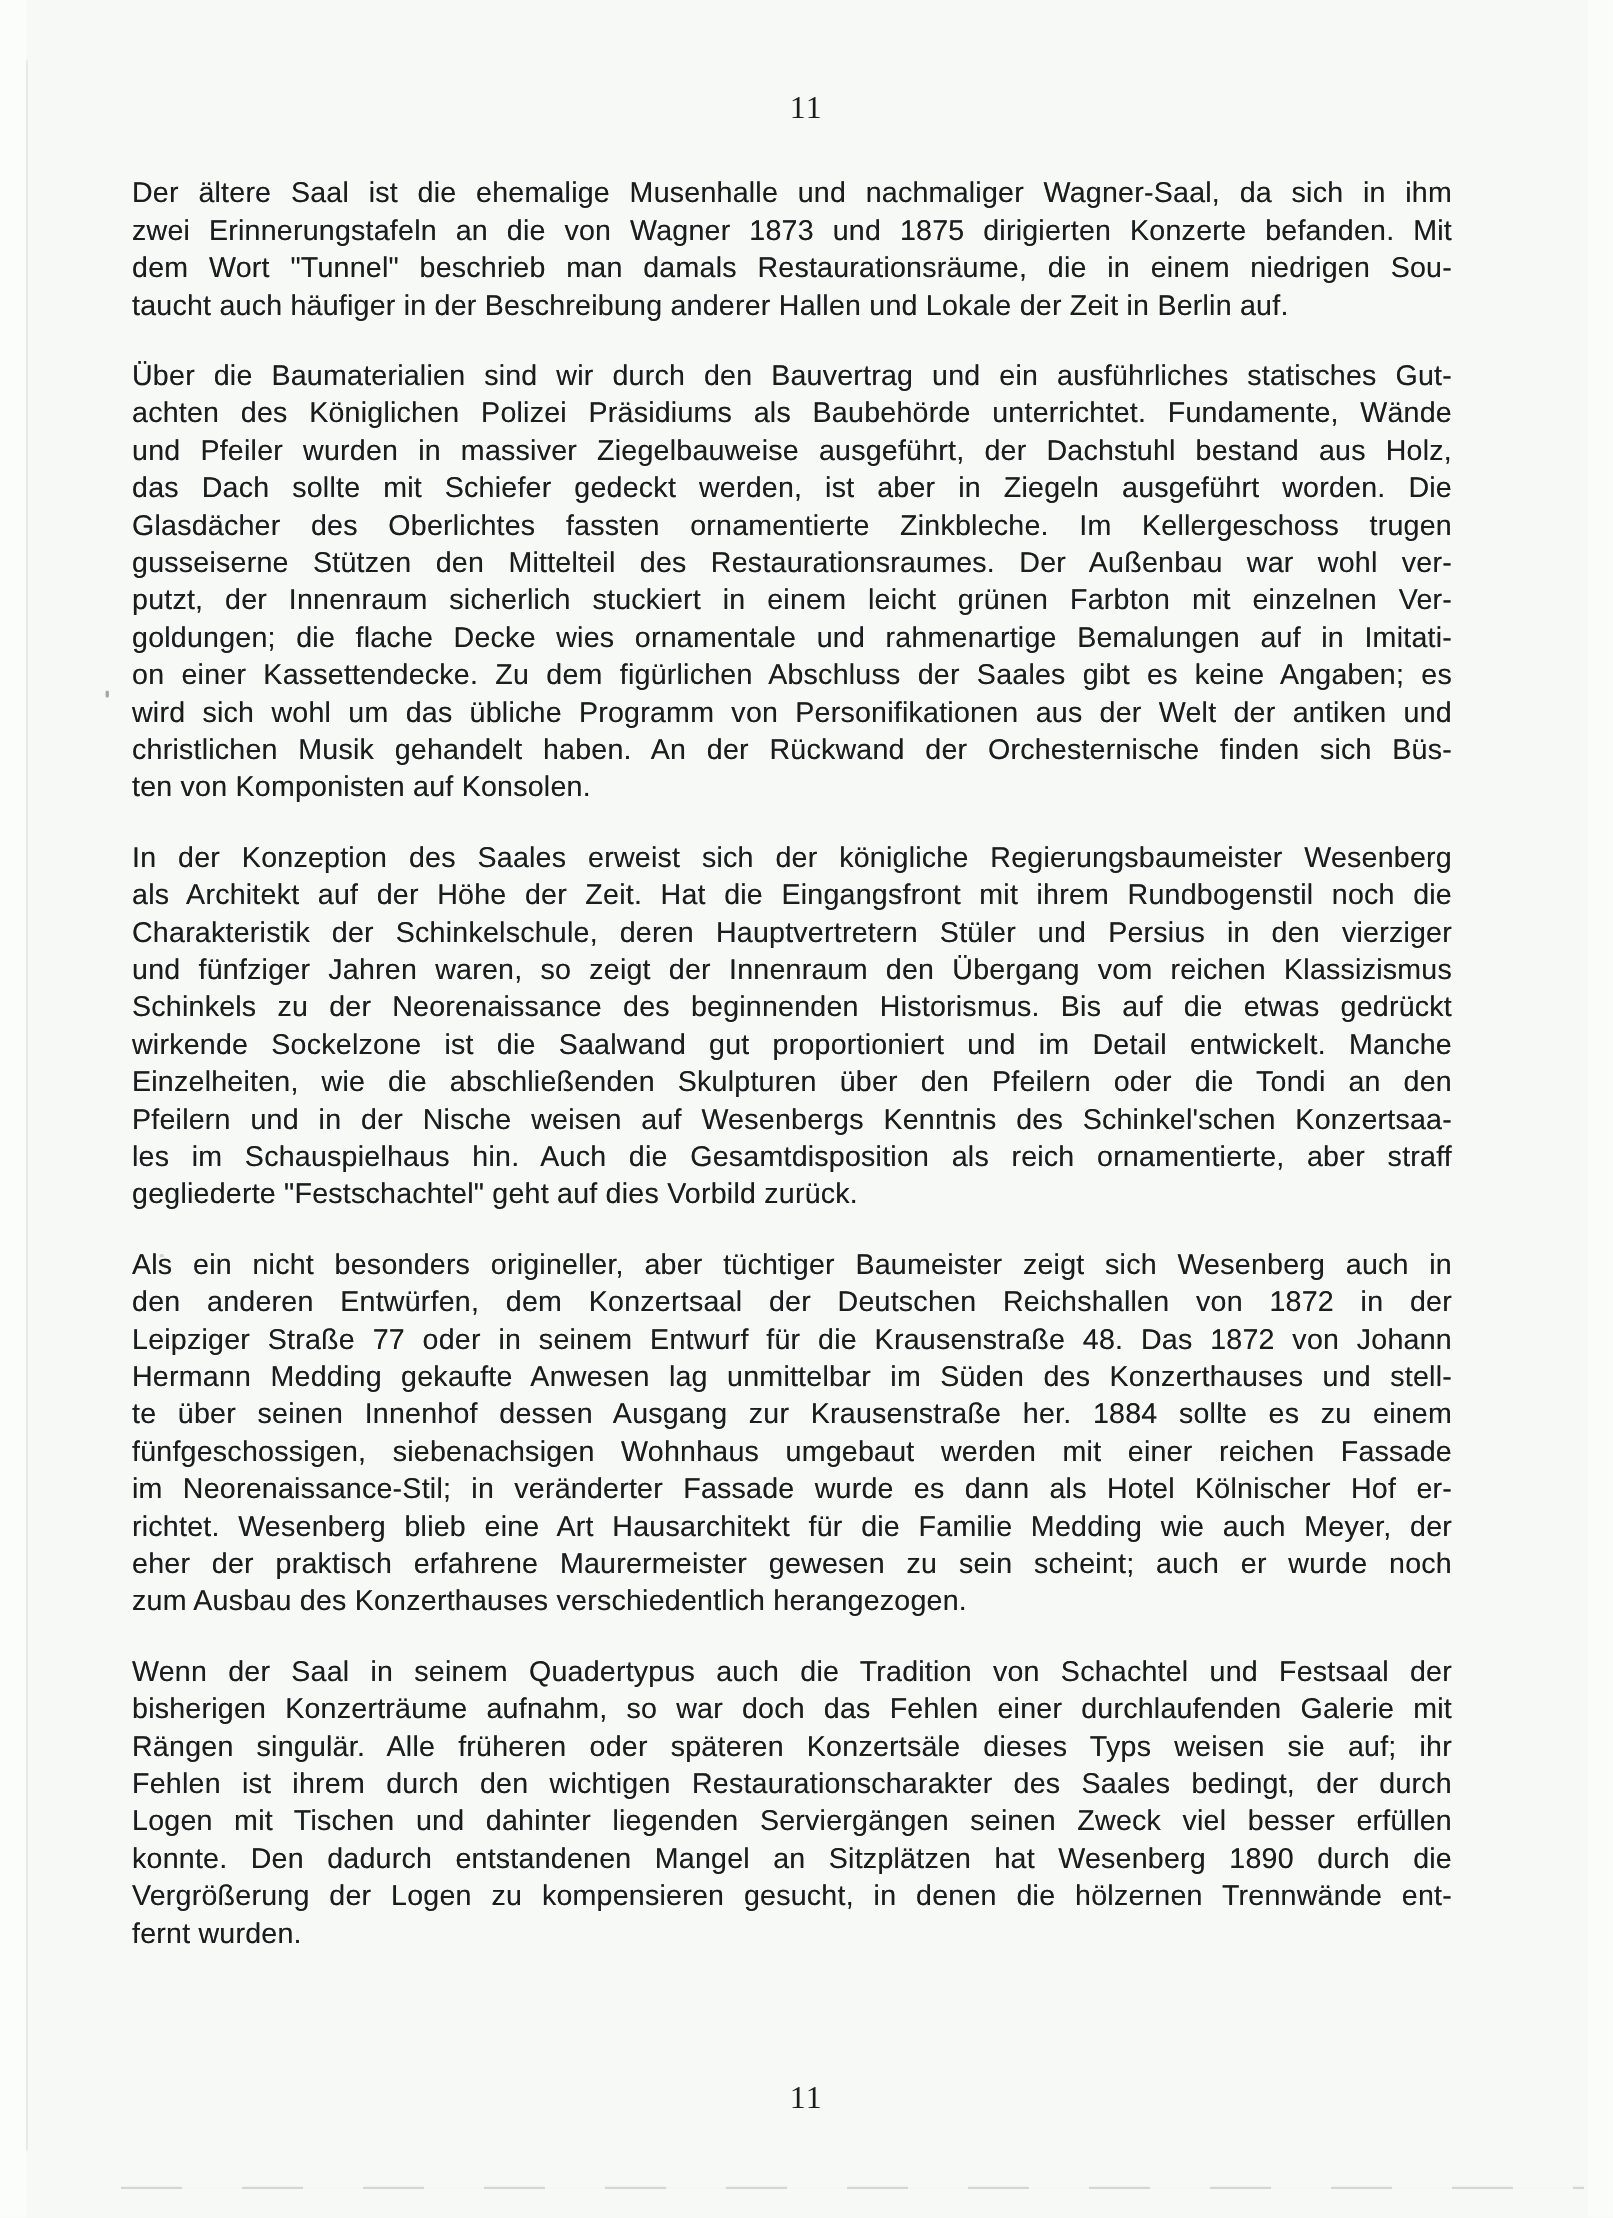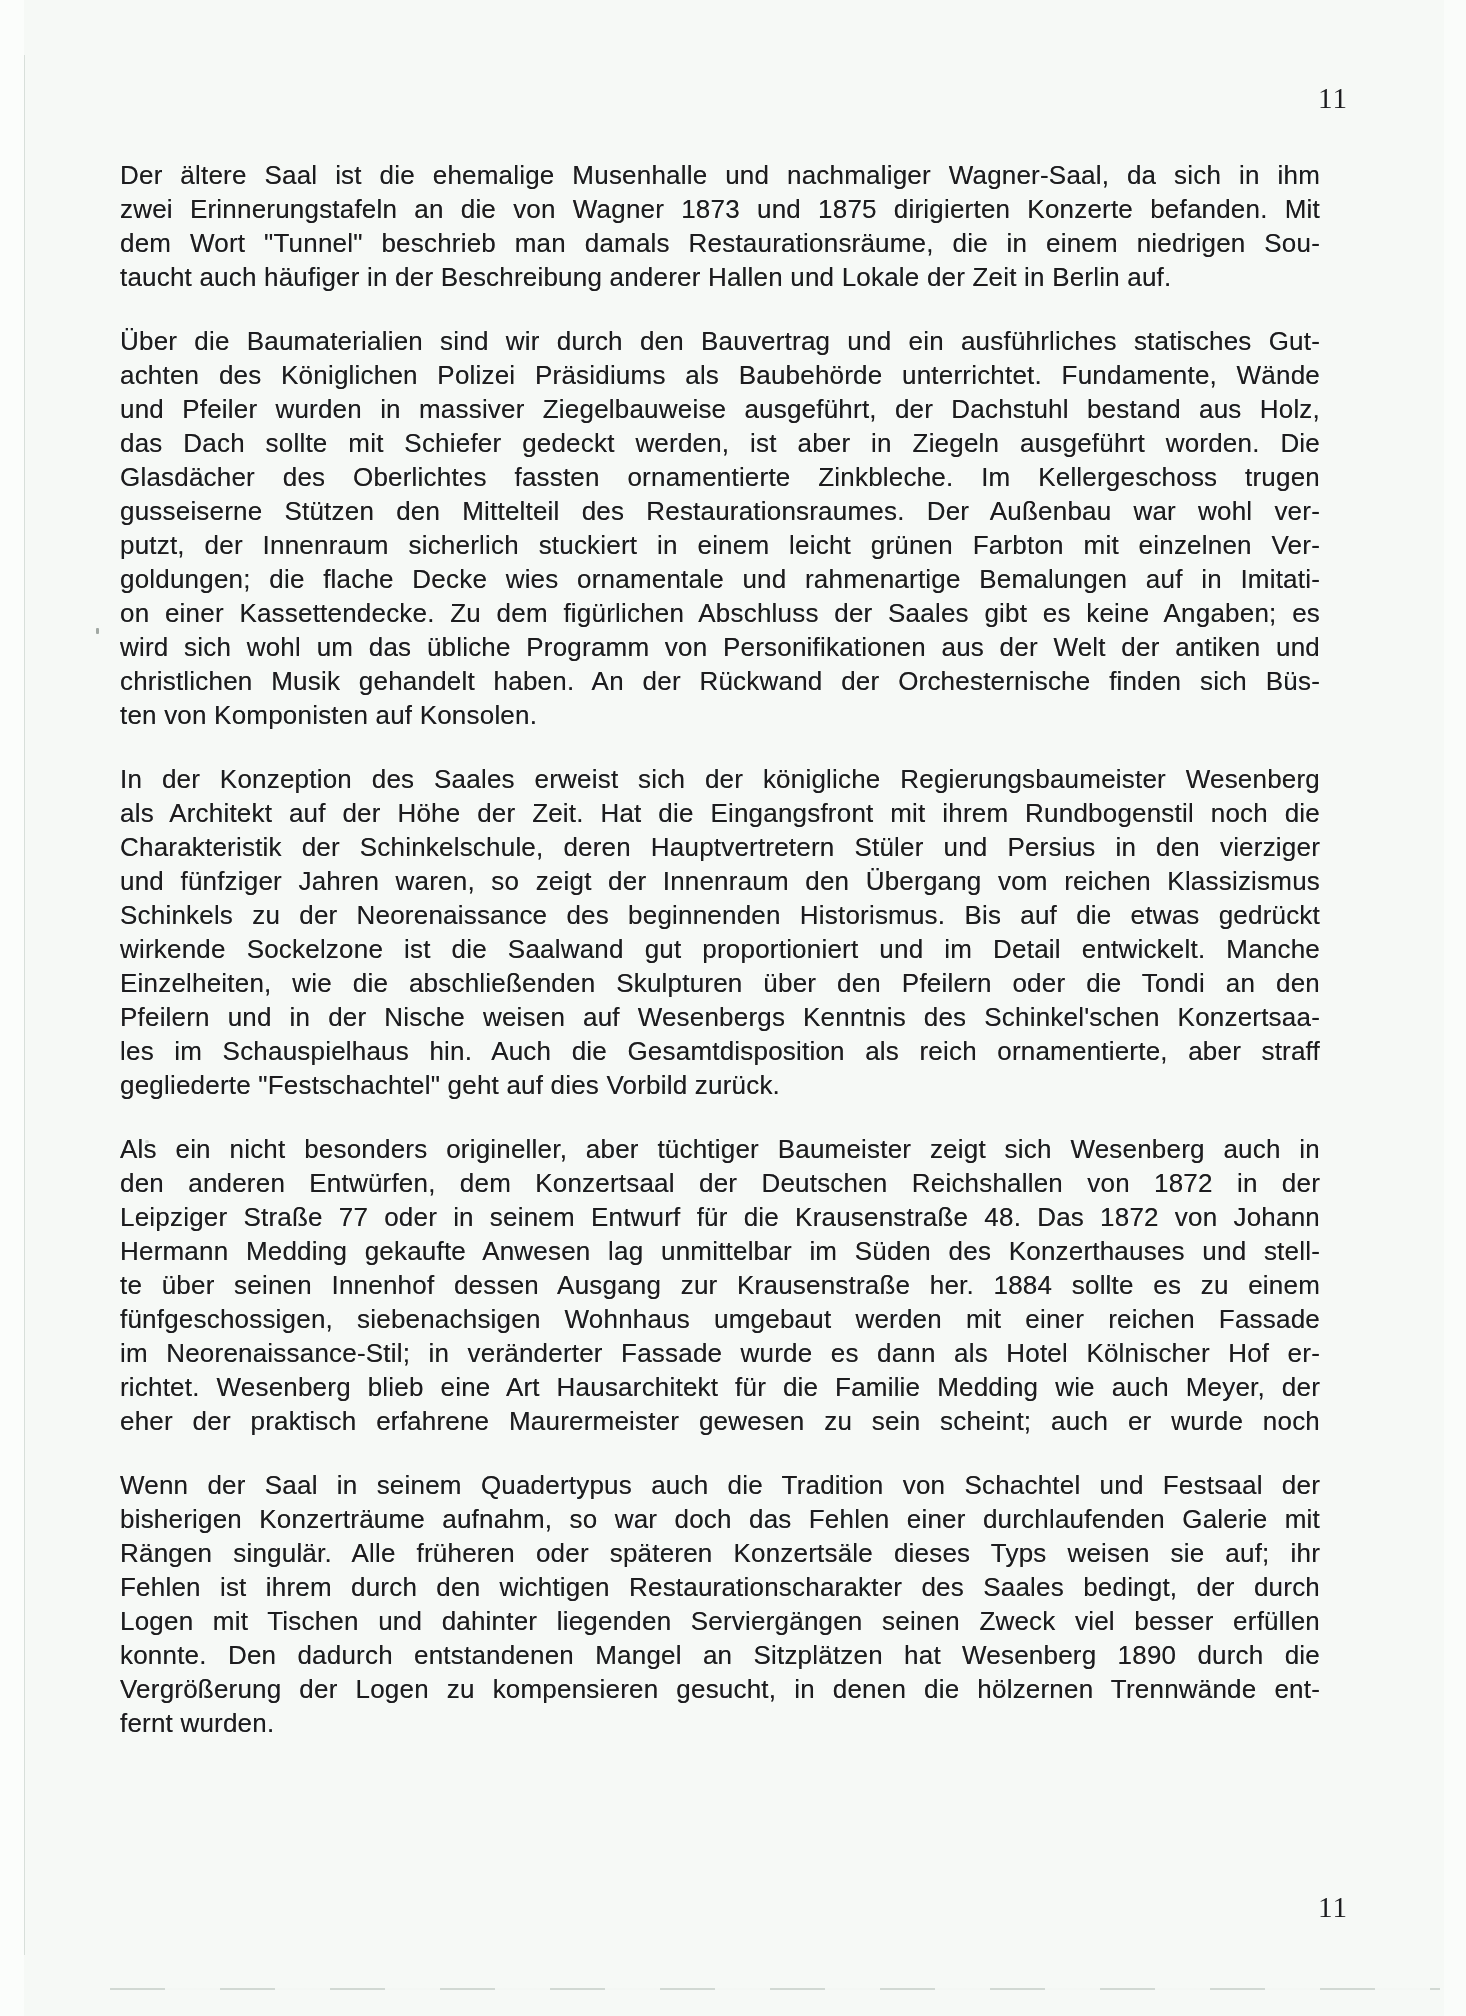--- a/index.html
+++ b/index.html
@@ -35,23 +35,23 @@
     background: repeating-linear-gradient(to right,
       rgba(140,155,145,0.35) 0 55px, rgba(140,155,145,0.02) 55px 110px);
   }
   .speck-1 { position: absolute; left: 96px; top: 628px; width: 3px; height: 6px;
     background: rgba(60,70,65,0.45); border-radius: 1px; }
   .speck-2 { position: absolute; left: 145px; top: 1140px; width: 4px; height: 3px;
     background: rgba(120,130,125,0.30); border-radius: 2px; }
 
   .page-number {
     position: absolute;
-    left: 148px;
+    left: 133px;
     width: 1200px;
-    text-align: right;
+    text-align: center;
     font-family: "Liberation Serif", "DejaVu Serif", serif;
     font-size: 29px;
     color: #1d1d1f;
     letter-spacing: 1px;
   }
   .page-number.top { top: 82px; }
   .page-number.bottom { top: 1891px; }
 
   .body-text {
     position: absolute;
@@ -122,20 +122,21 @@
       <div class="paragraph">
         <div class="line">Als ein nicht besonders origineller, aber tüchtiger Baumeister zeigt sich Wesenberg auch in</div>
         <div class="line">den anderen Entwürfen, dem Konzertsaal der Deutschen Reichshallen von 1872 in der</div>
         <div class="line">Leipziger Straße 77 oder in seinem Entwurf für die Krausenstraße 48. Das 1872 von Johann</div>
         <div class="line">Hermann Medding gekaufte Anwesen lag unmittelbar im Süden des Konzerthauses und stell-</div>
         <div class="line">te über seinen Innenhof dessen Ausgang zur Krausenstraße her. 1884 sollte es zu einem</div>
         <div class="line">fünfgeschossigen, siebenachsigen Wohnhaus umgebaut werden mit einer reichen Fassade</div>
         <div class="line">im Neorenaissance-Stil; in veränderter Fassade wurde es dann als Hotel Kölnischer Hof er-</div>
         <div class="line">richtet. Wesenberg blieb eine Art Hausarchitekt für die Familie Medding wie auch Meyer, der</div>
         <div class="line">eher der praktisch erfahrene Maurermeister gewesen zu sein scheint; auch er wurde noch</div>
+        <div class="line last">zum Ausbau des Konzerthauses verschiedentlich herangezogen.</div>
       </div>
       <div class="paragraph">
         <div class="line">Wenn der Saal in seinem Quadertypus auch die Tradition von Schachtel und Festsaal der</div>
         <div class="line">bisherigen Konzerträume aufnahm, so war doch das Fehlen einer durchlaufenden Galerie mit</div>
         <div class="line">Rängen singulär. Alle früheren oder späteren Konzertsäle dieses Typs weisen sie auf; ihr</div>
         <div class="line">Fehlen ist ihrem durch den wichtigen Restaurationscharakter des Saales bedingt, der durch</div>
         <div class="line">Logen mit Tischen und dahinter liegenden Serviergängen seinen Zweck viel besser erfüllen</div>
         <div class="line">konnte. Den dadurch entstandenen Mangel an Sitzplätzen hat Wesenberg 1890 durch die</div>
         <div class="line">Vergrößerung der Logen zu kompensieren gesucht, in denen die hölzernen Trennwände ent-</div>
         <div class="line last">fernt wurden.</div>

